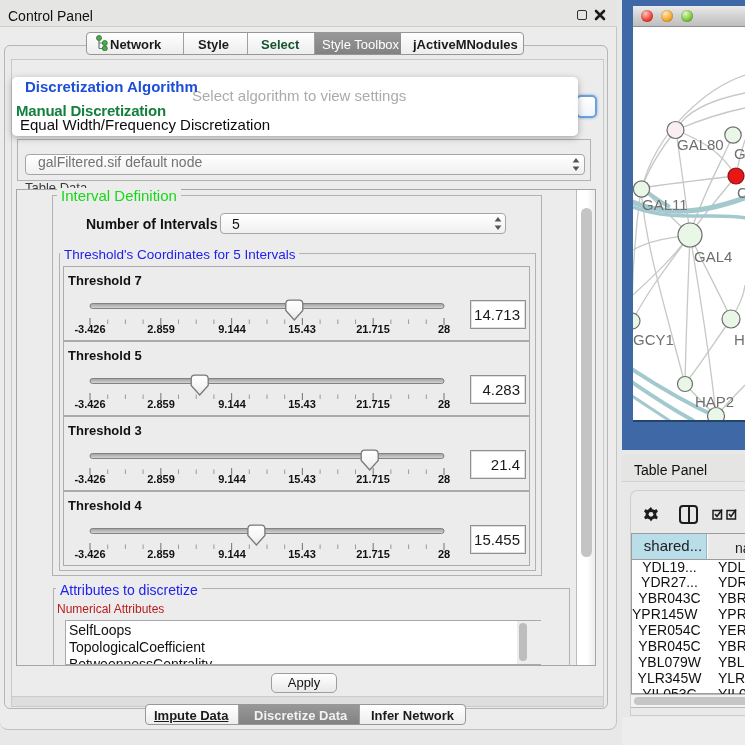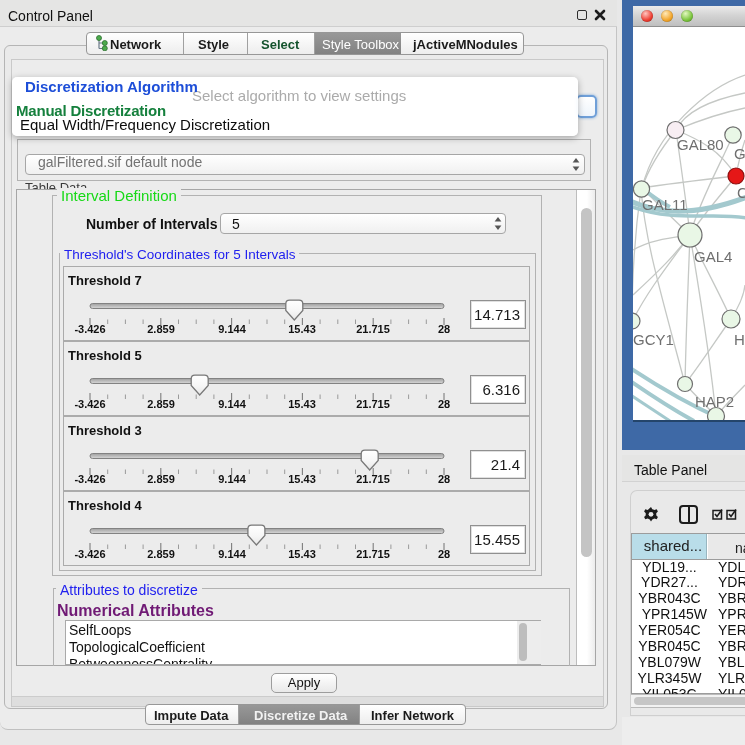--- a/index.html
+++ b/index.html
@@ -98,21 +98,21 @@
     <path d="M103.2 5 Q103.2 1.2 106.9 1.2 L116.5 1.2 Q120.2 1.2 120.2 5 L120.2 11.5 L111.7 21 L103.2 11.5 Z" fill="url(#thg)" stroke="#787878" stroke-width="1.3"></path>
   </svg>
 <div class="abs" style="left:88px;top:398px;width:362px;height:11px;font-size:11px;font-weight:bold;color:#111;">
     <span style="position:absolute;left:2px;transform:translateX(-50%);">-3.426</span>
     <span style="position:absolute;left:73px;transform:translateX(-50%);">2.859</span>
     <span style="position:absolute;left:144px;transform:translateX(-50%);">9.144</span>
     <span style="position:absolute;left:214px;transform:translateX(-50%);">15.43</span>
     <span style="position:absolute;left:285px;transform:translateX(-50%);">21.715</span>
     <span style="position:absolute;left:356px;transform:translateX(-50%);">28</span>
   </div>
-<div class="abs" style="left:470px;top:375px;width:56px;height:29px;background:#ffffff;border:1px solid #909090;box-shadow:inset 0 0 0 1px #e0e0e0;font-size:15px;color:#1a1a1a;text-align:right;line-height:27px;padding-right:5px;">6.316</div>
+<div class="abs" style="left:470px;top:375px;width:56px;height:29px;background:#ffffff;border:1px solid #909090;box-shadow:inset 0 0 0 1px #e0e0e0;font-size:15px;color:#1a1a1a;text-align:right;line-height:27px;padding-right:5px;">4.283</div>
 <div class="abs" style="left:63px;top:416px;width:467px;height:75px;border:1px solid #ababab;"></div>
 <div class="abs b13" style="left:68px;top:423px;color:#111;">Threshold 3</div>
 <svg class="abs" style="left:88px;top:449px" width="362" height="30" viewBox="0 0 362 30">
     <rect x="2" y="4.5" width="354" height="5" rx="2.5" fill="url(#tg)" stroke="#828282" stroke-width="1"></rect>
     <path d="M2.0 19 V26 M72.8 19 V26 M143.6 19 V26 M214.4 19 V26 M285.2 19 V26 M356.0 19 V26" stroke="#7d7d7d" stroke-width="1.1" fill="none"></path>
     <path d="M19.7 20.5 V25 M37.4 20.5 V25 M55.1 20.5 V25 M90.5 20.5 V25 M108.2 20.5 V25 M125.9 20.5 V25 M161.3 20.5 V25 M179.0 20.5 V25 M196.7 20.5 V25 M232.1 20.5 V25 M249.8 20.5 V25 M267.5 20.5 V25 M302.9 20.5 V25 M320.6 20.5 V25 M338.3 20.5 V25" stroke="#9a9a9a" stroke-width="1" fill="none"></path>
     <path d="M273.2 5 Q273.2 1.2 276.9 1.2 L286.5 1.2 Q290.2 1.2 290.2 5 L290.2 11.5 L281.7 21 L273.2 11.5 Z" fill="url(#thg)" stroke="#787878" stroke-width="1.3"></path>
   </svg>
 <div class="abs" style="left:88px;top:473px;width:362px;height:11px;font-size:11px;font-weight:bold;color:#111;">
     <span style="position:absolute;left:2px;transform:translateX(-50%);">-3.426</span>
@@ -135,32 +135,32 @@
     <span style="position:absolute;left:2px;transform:translateX(-50%);">-3.426</span>
     <span style="position:absolute;left:73px;transform:translateX(-50%);">2.859</span>
     <span style="position:absolute;left:144px;transform:translateX(-50%);">9.144</span>
     <span style="position:absolute;left:214px;transform:translateX(-50%);">15.43</span>
     <span style="position:absolute;left:285px;transform:translateX(-50%);">21.715</span>
     <span style="position:absolute;left:356px;transform:translateX(-50%);">28</span>
   </div>
 <div class="abs" style="left:470px;top:525px;width:56px;height:29px;background:#ffffff;border:1px solid #909090;box-shadow:inset 0 0 0 1px #e0e0e0;font-size:15px;color:#1a1a1a;text-align:right;line-height:27px;padding-right:5px;">15.455</div>
 <div class="abs" style="left:53px;top:588px;width:517px;height:78px;border:1px solid #b2b2b2;border-bottom:none;"></div>
 <div class="gtitle" style="left:56px;top:583px;color:#2121ef;font-size:14px;line-height:14px;">Attributes to discretize</div>
-<div class="abs" style="left:57px;top:602px;color:#701a75;font-size:16px;font-weight:bold;">Numerical Attributes</div>
+<div class="abs" style="left:57px;top:602px;color:#b91c1c;font-size:12px;font-weight:normal;">Numerical Attributes</div>
 <div class="abs" style="left:65px;top:620px;width:476px;height:45px;background:#ffffff;border:1px solid #a9a9a9;overflow:hidden;">
     <div style="font-size:14px;color:#111;padding-left:3px;padding-top:1px;line-height:17px;">SelfLoops<br>TopologicalCoefficient<br>BetweennessCentrality</div>
   </div>
 <div class="abs" style="left:517px;top:621px;width:24px;height:43px;background:#ededed;"></div>
 <div class="abs" style="left:519px;top:623px;width:8px;height:38px;background:#bdbdbd;border-radius:4px;"></div>
 <div class="abs" style="left:271px;top:673px;width:66px;height:20px;border:1px solid #9d9d9d;border-radius:5px;background:linear-gradient(#ffffff,#e9e9e9);font-size:13px;color:#111;text-align:center;line-height:18px;">Apply</div>
 <div class="abs" style="left:145px;top:704px;width:321px;height:21px;border:1px solid #979797;border-radius:4px;background:linear-gradient(#ffffff,#ededed);"></div>
 <div class="abs" style="left:239px;top:705px;width:120px;height:19px;background:linear-gradient(#989898,#828282);"></div>
 <div class="abs" style="left:359px;top:705px;width:1px;height:19px;background:#a0a0a0;"></div>
 <div class="abs" style="left:238px;top:705px;width:1px;height:19px;background:#a0a0a0;"></div>
-<div class="abs b13" style="left:154px;top:708px;color:#1b1b1b;">Impute Data</div>
+<div class="abs b13" style="left:154px;top:708px;color:#1b1b1b;text-decoration:underline;">Impute Data</div>
 <div class="abs b13" style="left:254px;top:708px;color:#f2f2f2;">Discretize Data</div>
 <div class="abs b13" style="left:371px;top:708px;color:#1b1b1b;">Infer Network</div>
 <div class="abs" style="left:622px;top:0;width:123px;height:450px;background:#3e69a6;"></div>
 <div class="abs" style="left:633px;top:6px;width:112px;height:21px;background:linear-gradient(#ebebeb,#d4d4d4 45%,#bfbfbf);border-bottom:1px solid #8f8f8f;"></div>
 <div class="abs" style="left:641px;top:10px;width:12px;height:12px;border-radius:50%;background:radial-gradient(circle at 38% 30%, #ffc5c0, #ee4236 58%, #b01408);box-shadow:inset 0 0 1px rgba(0,0,0,.4);"></div>
 <div class="abs" style="left:661px;top:10px;width:12px;height:12px;border-radius:50%;background:radial-gradient(circle at 38% 30%, #ffe9b8, #f3a72e 58%, #c07b0a);box-shadow:inset 0 0 1px rgba(0,0,0,.4);"></div>
 <div class="abs" style="left:681px;top:10px;width:12px;height:12px;border-radius:50%;background:radial-gradient(circle at 38% 30%, #e2f7c0, #7dc640 58%, #4c8d17);box-shadow:inset 0 0 1px rgba(0,0,0,.4);"></div>
 <div class="abs" style="left:633px;top:27px;width:112px;height:393px;background:#ffffff;"></div>
 <div class="abs" style="left:633px;top:420px;width:112px;height:2px;background:#24456b;"></div>
 <svg class="abs" style="left:633px;top:27px" width="112" height="393" viewBox="633 27 112 393">
@@ -233,21 +233,21 @@
 <div class="abs" style="left:708px;top:534px;width:37px;height:26px;background:#e9e9e9;font-size:14px;color:#222;overflow:hidden;">
     <span style="position:absolute;left:27px;top:6px;">name</span>
   </div>
 <div class="abs" style="left:632px;top:559px;width:113px;height:1px;background:#9c9c9c;"></div>
 <div class="abs" style="left:632px;top:558.5px;width:75px;height:15px;font-size:14px;color:#111;text-align:center;overflow:hidden;">YDL19...</div>
 <div class="abs" style="left:718px;top:558.5px;width:27px;height:15px;font-size:14px;color:#111;overflow:hidden;white-space:nowrap;">YDL19</div>
 <div class="abs" style="left:632px;top:574.4px;width:75px;height:15px;font-size:14px;color:#111;text-align:center;overflow:hidden;">YDR27...</div>
 <div class="abs" style="left:718px;top:574.4px;width:27px;height:15px;font-size:14px;color:#111;overflow:hidden;white-space:nowrap;">YDR27</div>
 <div class="abs" style="left:632px;top:590.3px;width:75px;height:15px;font-size:14px;color:#111;text-align:center;overflow:hidden;">YBR043C</div>
 <div class="abs" style="left:718px;top:590.3px;width:27px;height:15px;font-size:14px;color:#111;overflow:hidden;white-space:nowrap;">YBR04</div>
-<div class="abs" style="left:632px;top:606.1999999999999px;width:75px;height:15px;font-size:14px;color:#111;text-align:right;overflow:hidden;">YPR145W</div>
+<div class="abs" style="left:632px;top:606.1999999999999px;width:75px;height:15px;font-size:14px;color:#111;text-align:left;overflow:hidden;">YPR145W</div>
 <div class="abs" style="left:718px;top:606.1999999999999px;width:27px;height:15px;font-size:14px;color:#111;overflow:hidden;white-space:nowrap;">YPR14</div>
 <div class="abs" style="left:632px;top:622.0999999999999px;width:75px;height:15px;font-size:14px;color:#111;text-align:center;overflow:hidden;">YER054C</div>
 <div class="abs" style="left:718px;top:622.0999999999999px;width:27px;height:15px;font-size:14px;color:#111;overflow:hidden;white-space:nowrap;">YER05</div>
 <div class="abs" style="left:632px;top:637.9999999999999px;width:75px;height:15px;font-size:14px;color:#111;text-align:center;overflow:hidden;">YBR045C</div>
 <div class="abs" style="left:718px;top:637.9999999999999px;width:27px;height:15px;font-size:14px;color:#111;overflow:hidden;white-space:nowrap;">YBR04</div>
 <div class="abs" style="left:632px;top:653.8999999999999px;width:75px;height:15px;font-size:14px;color:#111;text-align:center;overflow:hidden;">YBL079W</div>
 <div class="abs" style="left:718px;top:653.8999999999999px;width:27px;height:15px;font-size:14px;color:#111;overflow:hidden;white-space:nowrap;">YBL07</div>
 <div class="abs" style="left:632px;top:669.7999999999998px;width:75px;height:15px;font-size:14px;color:#111;text-align:center;overflow:hidden;">YLR345W</div>
 <div class="abs" style="left:718px;top:669.7999999999998px;width:27px;height:15px;font-size:14px;color:#111;overflow:hidden;white-space:nowrap;">YLR34</div>
 <div class="abs" style="left:632px;top:685.6999999999998px;width:75px;height:15px;font-size:14px;color:#111;text-align:center;overflow:hidden;">YIL053C</div>

